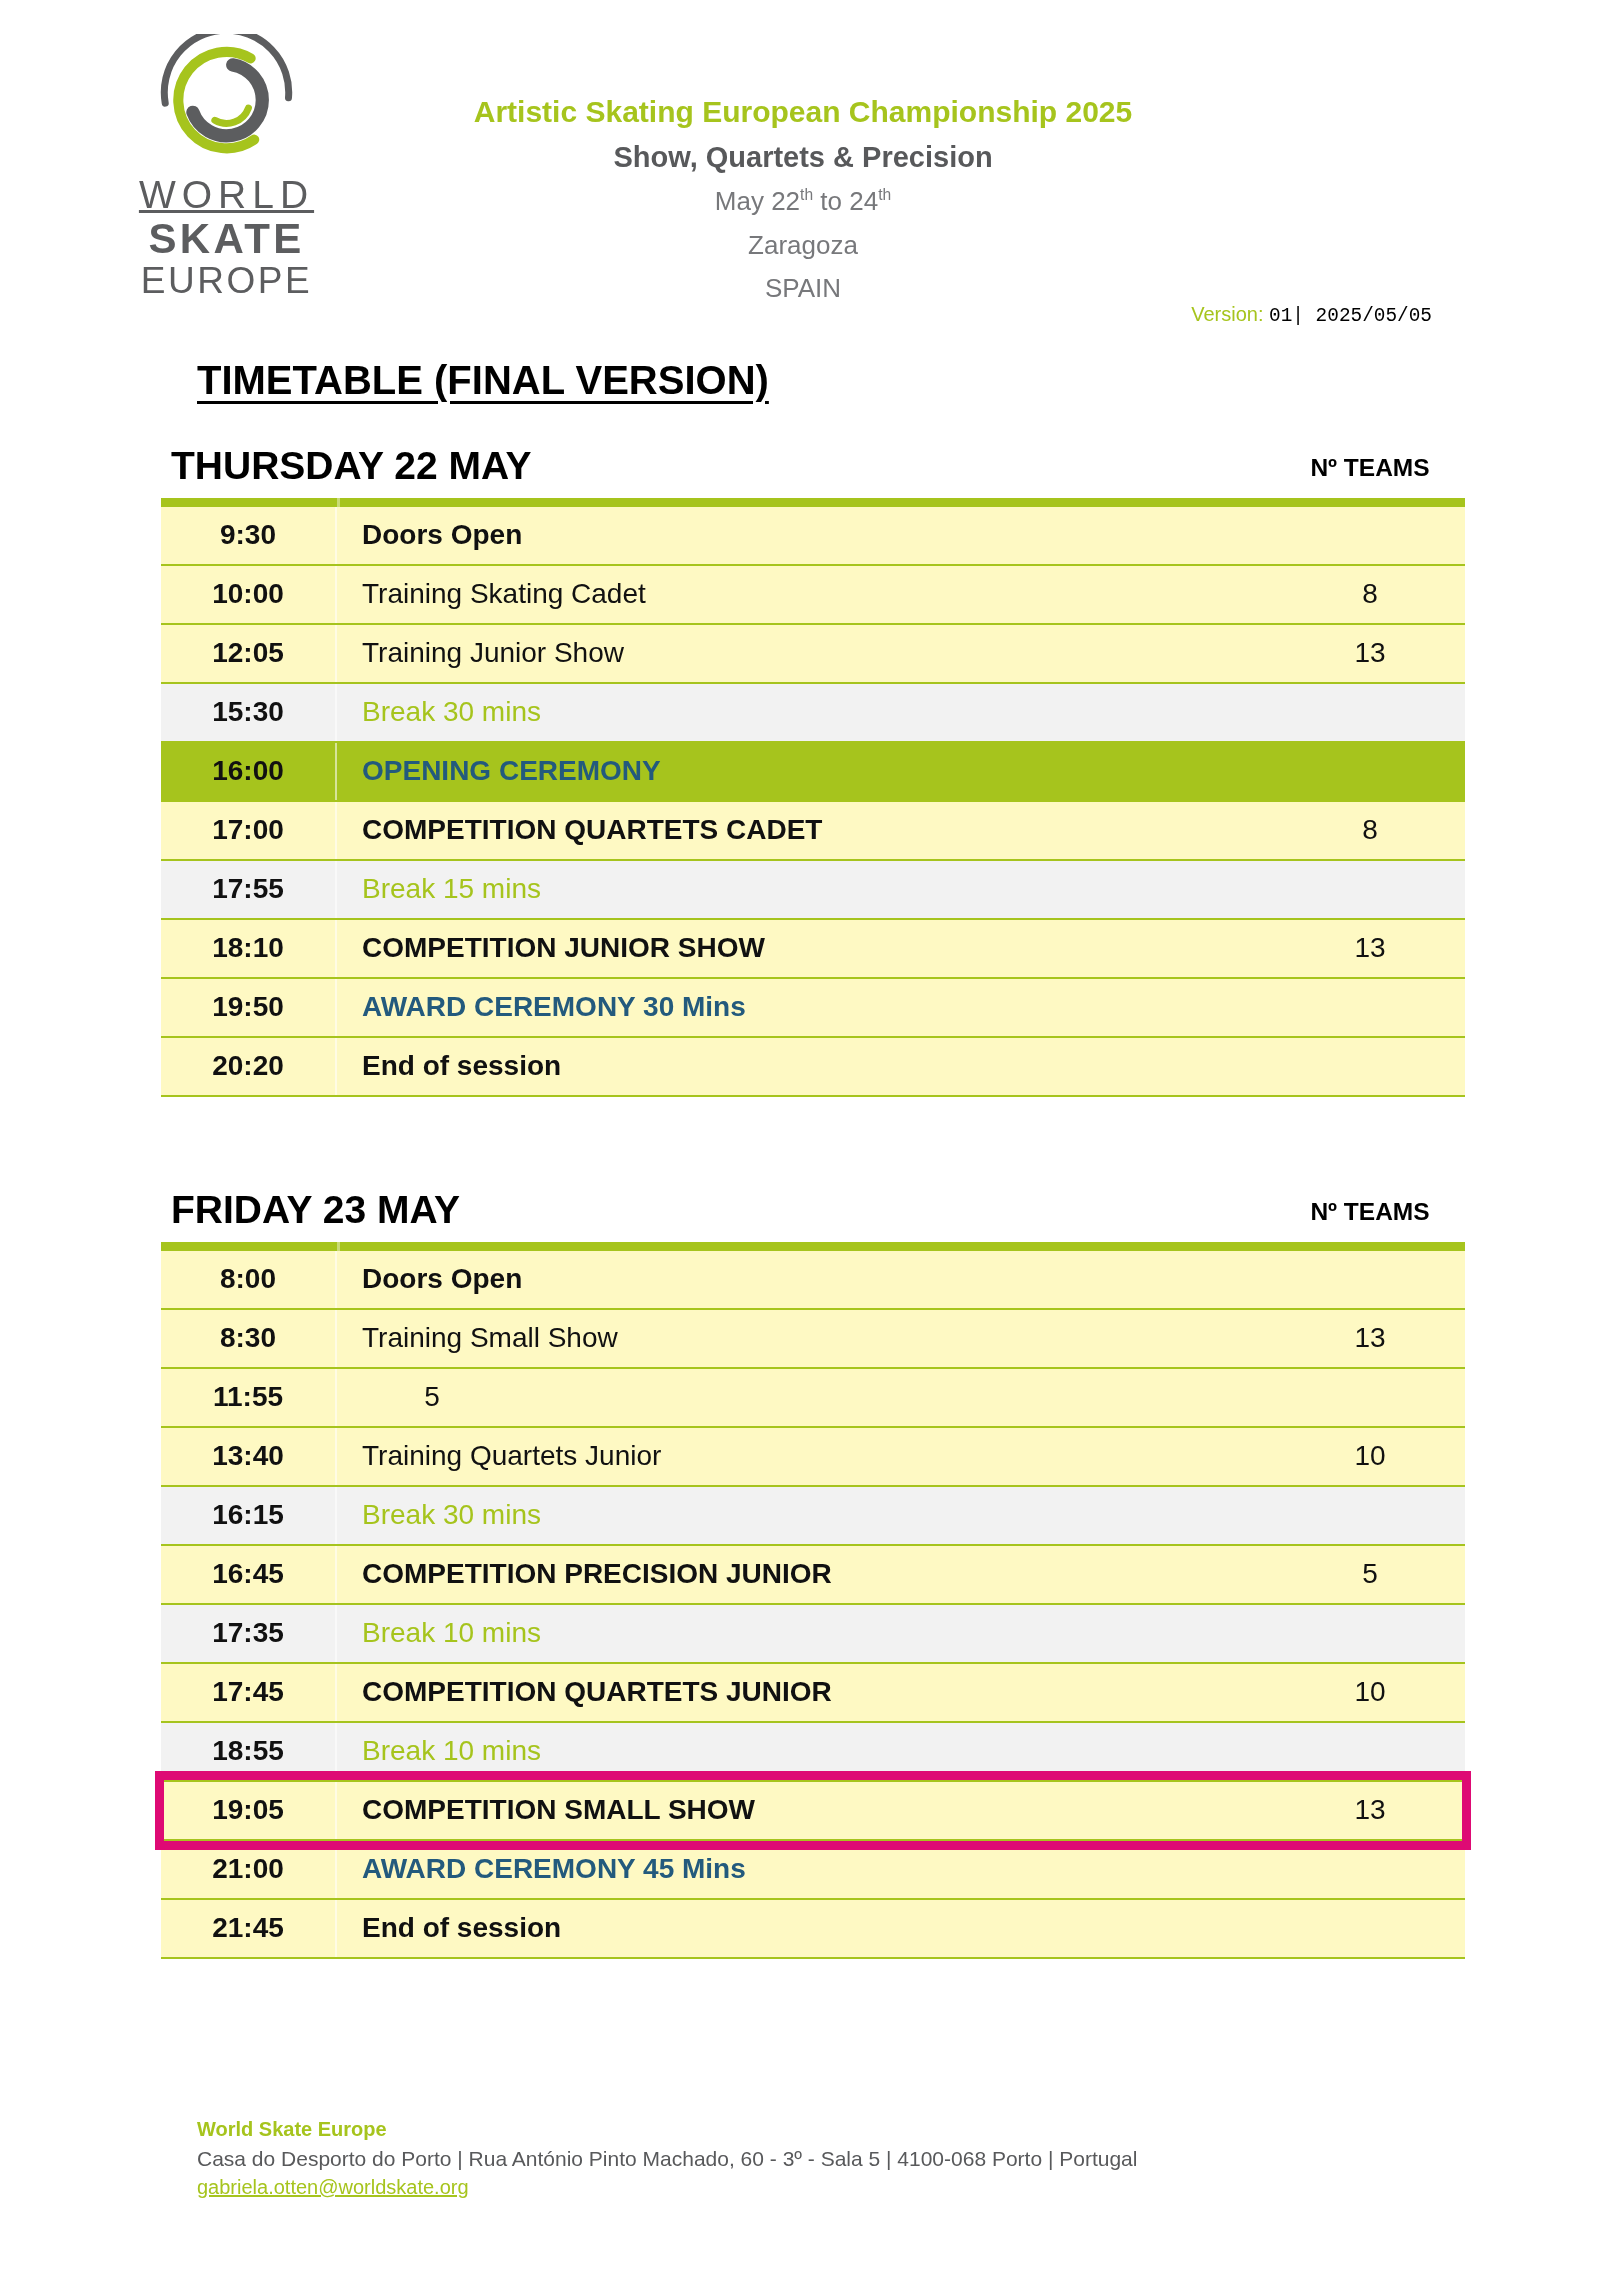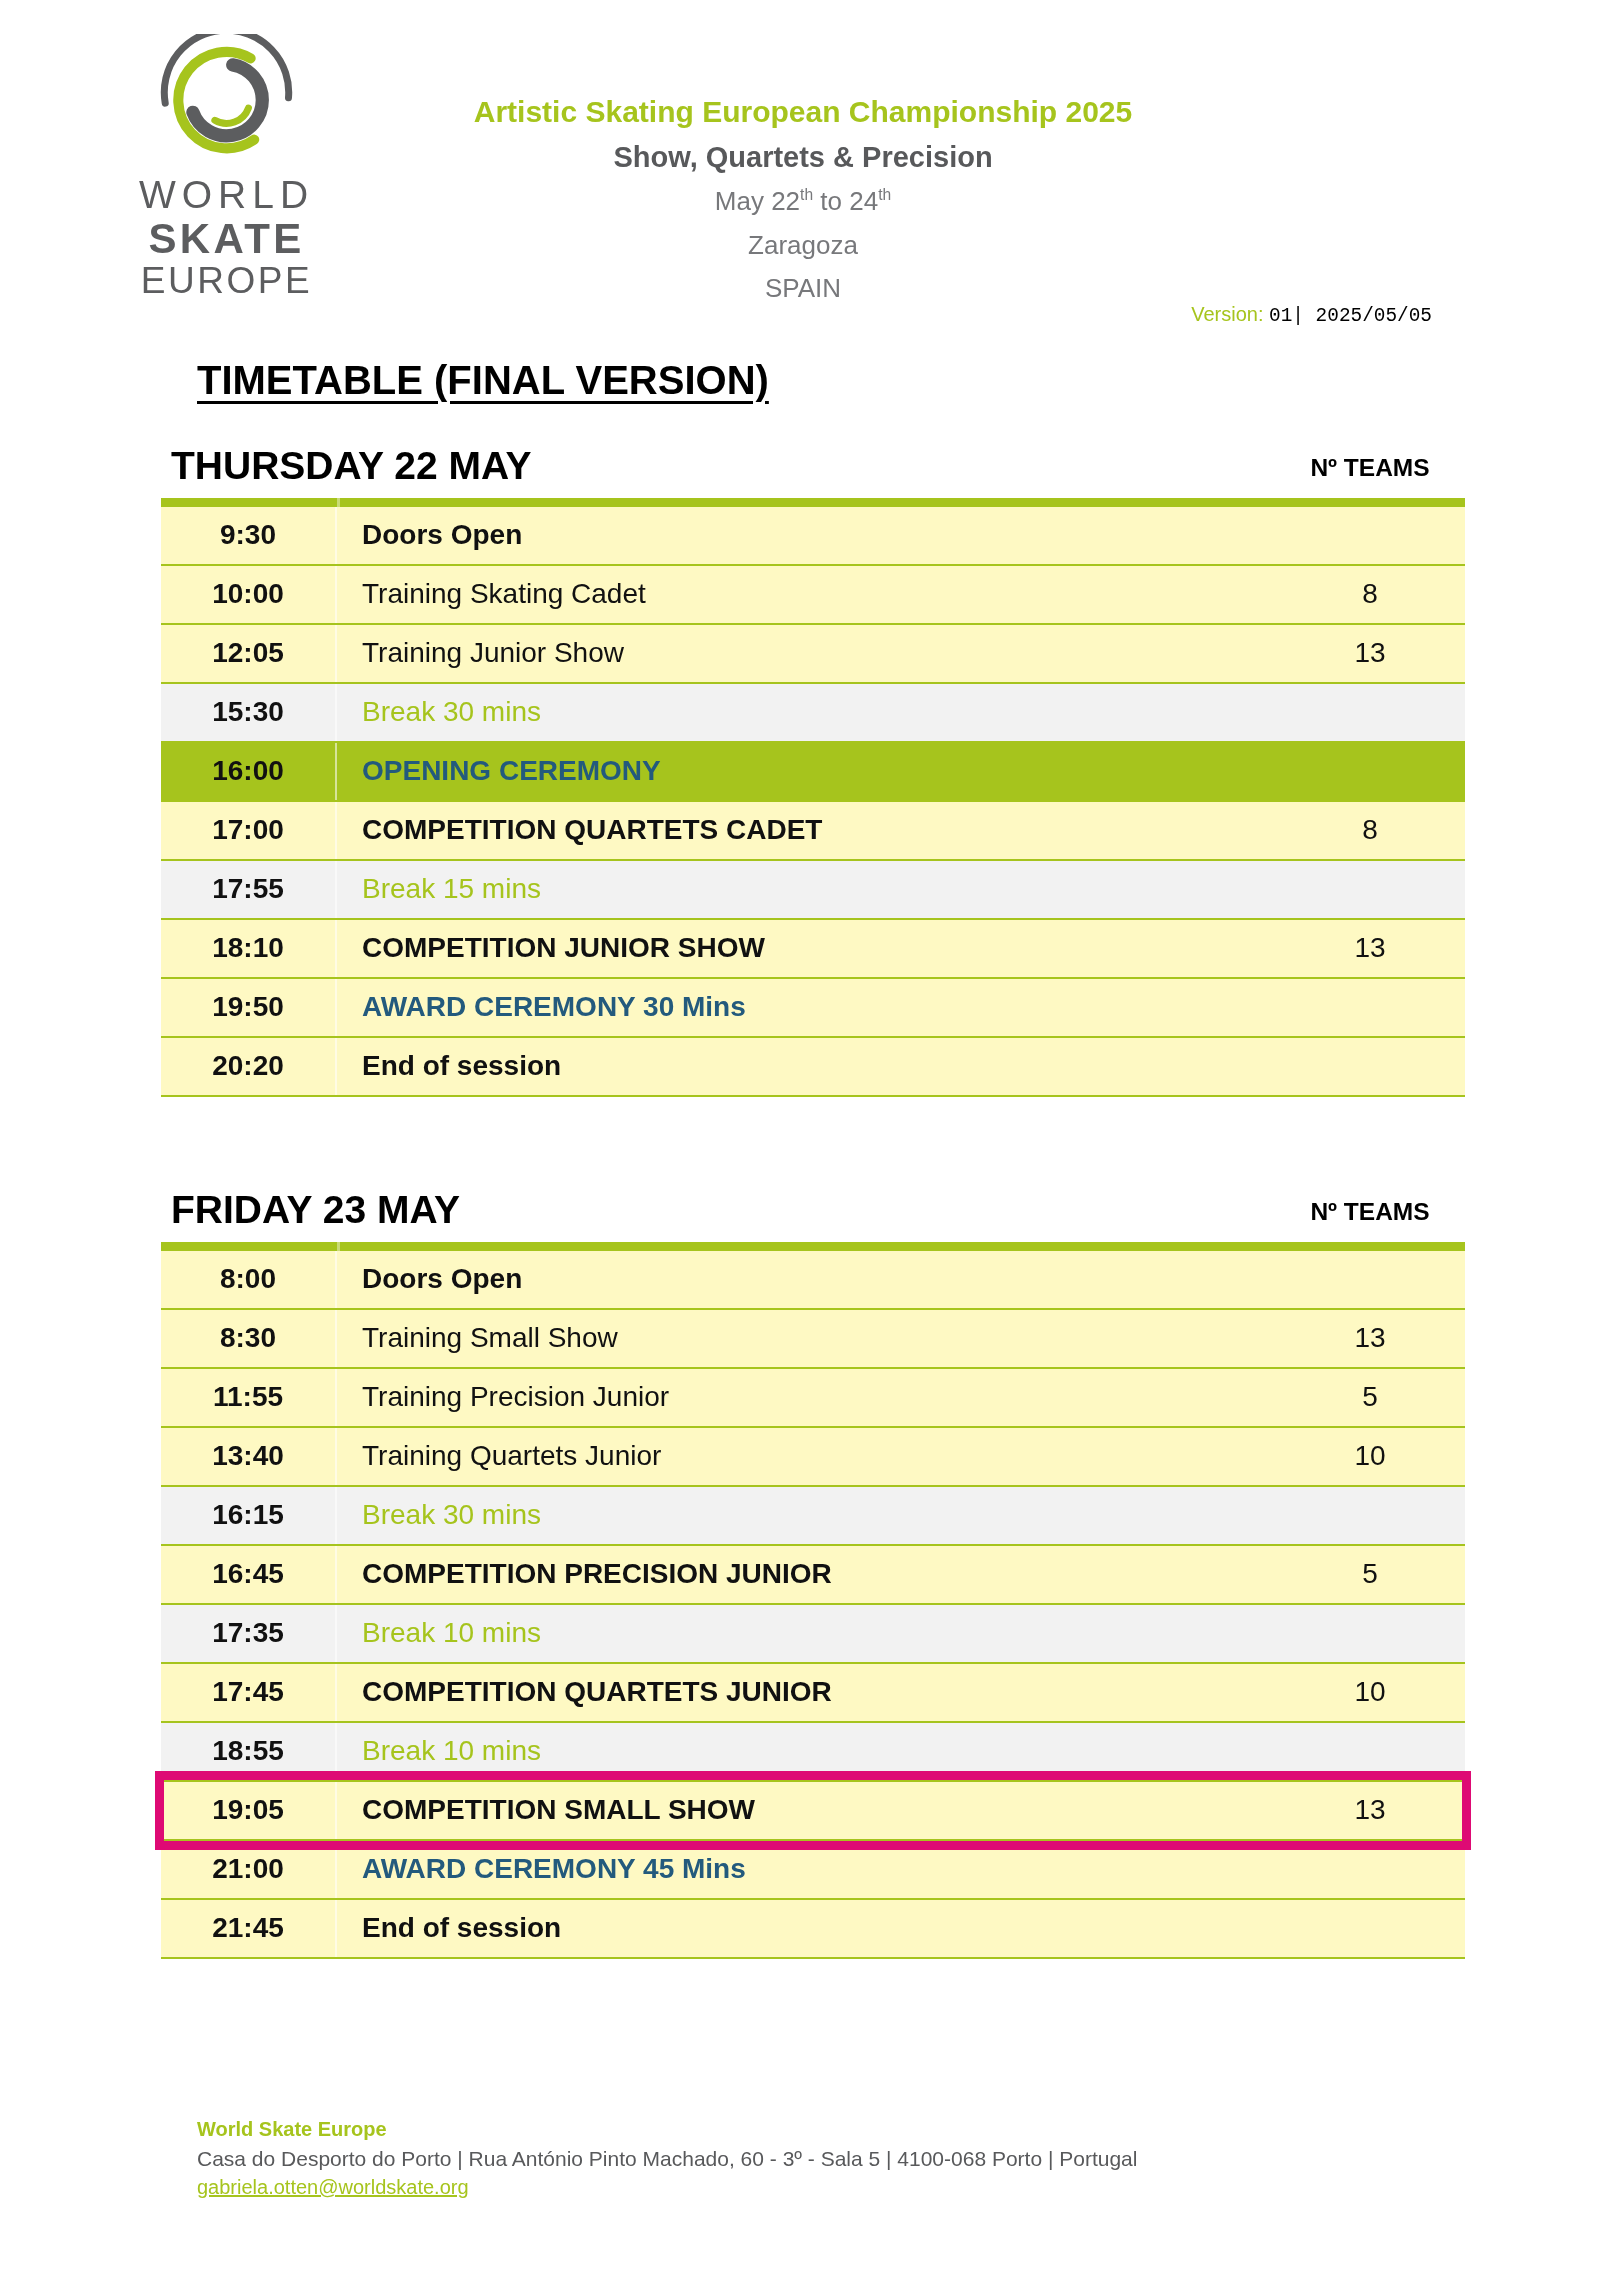--- a/index.html
+++ b/index.html
@@ -17,21 +17,21 @@
   body{
     width:1623px;height:2295px;background:#ffffff;
     font-family:"Liberation Sans", sans-serif;color:var(--text-dark);
   }
   .page{position:relative;width:1623px;height:2295px;overflow:hidden;background:#fff;}
 
   
   .logo{position:absolute;left:125px;top:34px;width:203px;text-align:center;color:var(--logo-gray);}
   .logo svg{display:block;margin:0 auto;}
   .logo-w{line-height:1.08;}
-  .logo-w1{font-size:39px;letter-spacing:6px;}
+  .logo-w1{font-size:39px;letter-spacing:6px;text-decoration:underline;}
   .logo-w2{font-size:42px;font-weight:700;letter-spacing:3.4px;}
   .logo-w3{font-size:37px;letter-spacing:2.5px;}
 
   .title-block{position:absolute;top:95px;left:0;width:1606px;text-align:center;}
   .event-title{font-size:30px;font-weight:700;color:var(--green);margin-bottom:12px;}
   .event-subtitle{font-size:29px;font-weight:700;color:var(--gray-med);margin-bottom:12px;}
   .event-dates{font-size:26px;color:var(--gray-light);margin-bottom:12.7px;}
   .event-dates sup{font-size:60%;}
   .event-city{font-size:26px;color:var(--gray-light);margin-bottom:12.7px;}
   .event-country{font-size:26px;color:var(--gray-light);}
@@ -184,21 +184,20 @@
           <div class="cell cell-event">Doors Open</div>
           <div class="cell cell-teams"></div>
         </div>
         <div class="row row--regular">
           <div class="cell cell-time">8:30</div>
           <div class="cell cell-event">Training Small Show</div>
           <div class="cell cell-teams">13</div>
         </div>
         <div class="row row--regular">
           <div class="cell cell-time">11:55</div>
-          <div class="cell cell-event">Training Precision Junior</div>
           <div class="cell cell-teams">5</div>
         </div>
         <div class="row row--regular">
           <div class="cell cell-time">13:40</div>
           <div class="cell cell-event">Training Quartets Junior</div>
           <div class="cell cell-teams">10</div>
         </div>
         <div class="row row--break">
           <div class="cell cell-time">16:15</div>
           <div class="cell cell-event">Break 30 mins</div>

